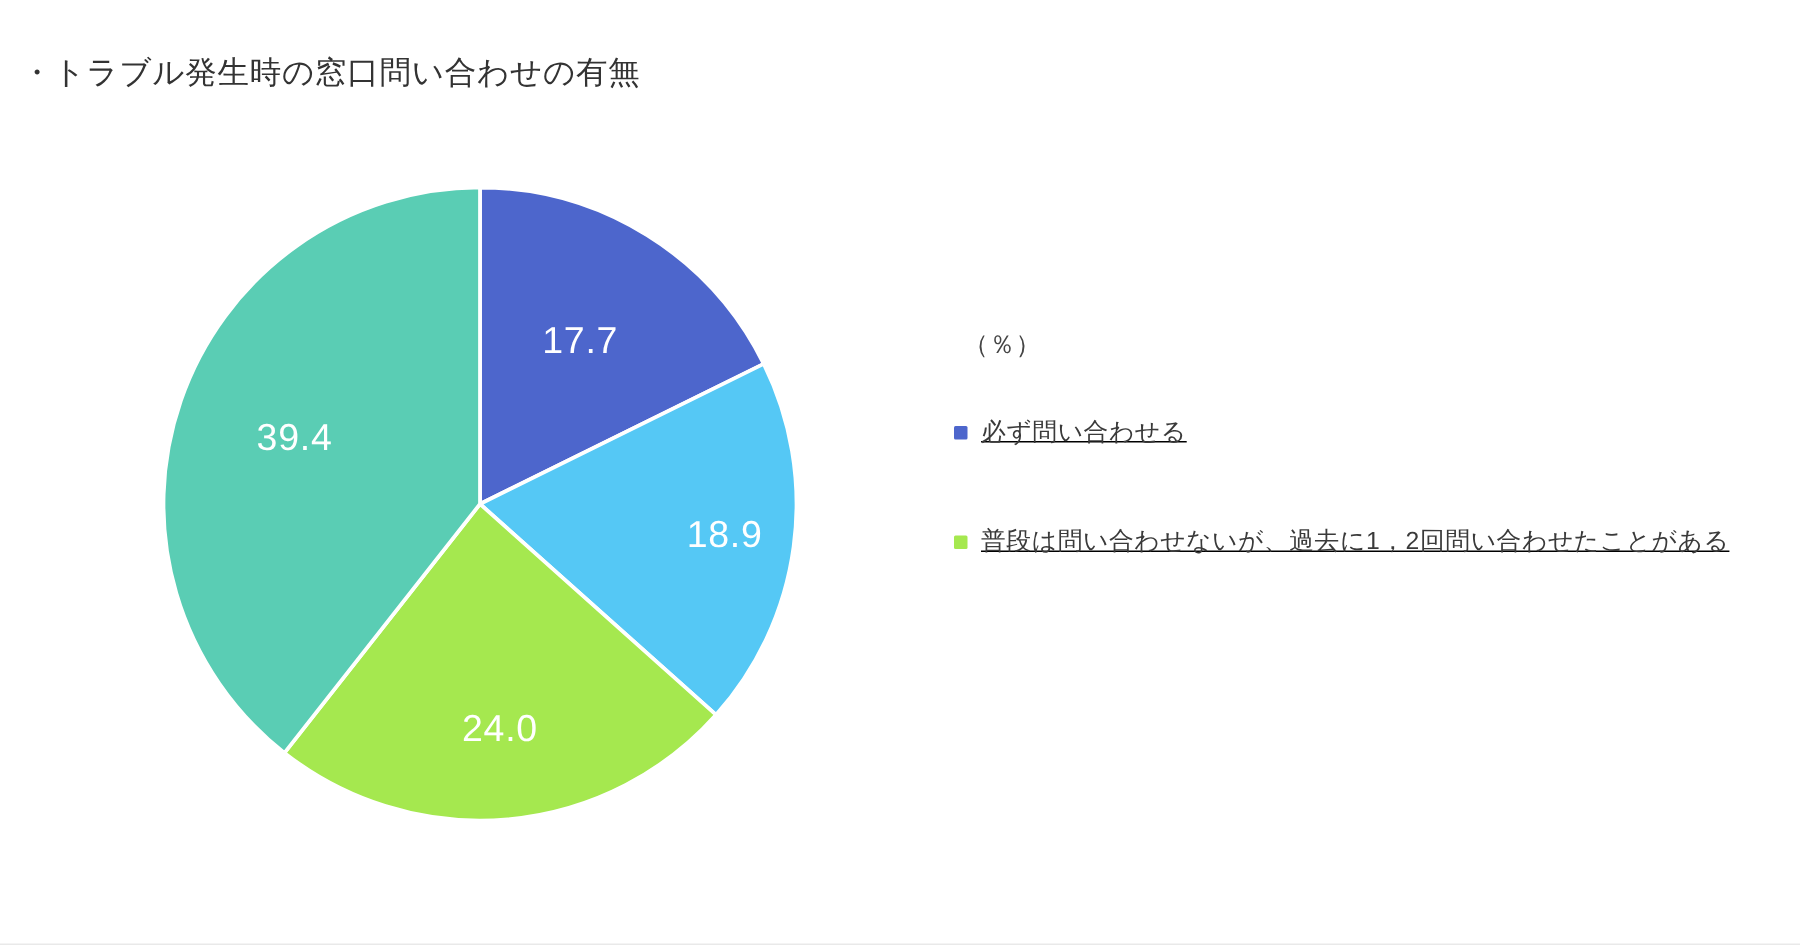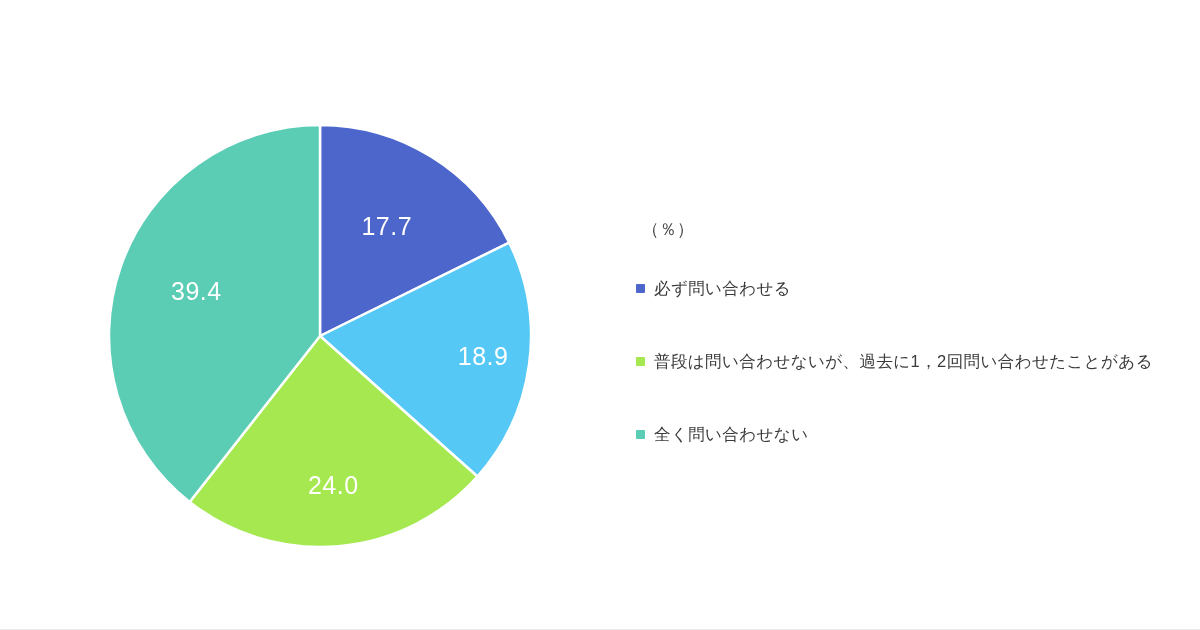--- a/index.html
+++ b/index.html
@@ -67,20 +67,21 @@
     line-height: 20px;
     letter-spacing: 0.5px;
     white-space: nowrap;
   }
   .legend-item {
     display: flex;
     align-items: center;
     height: 20px;
     margin-bottom: 53px;
     white-space: nowrap;
+    text-decoration: underline;
   }
   .legend-item:last-child {
     margin-bottom: 0;
   }
   .legend-swatch {
     width: 9px;
     height: 9px;
     flex: 0 0 9px;
     margin-right: 9px;
     border-radius: 1px;
@@ -99,20 +100,21 @@
     bottom: 0;
     height: 1px;
     background: #e9e9e9;
   }
 </style>
 </head>
 <body>
 
 <div id="page">
 
+  <div id="chart-title">・トラブル発生時の窓口問い合わせの有無</div>
 
   <div id="pie-wrap">
     <svg id="pie-svg" viewBox="0 0 440 440">
       <g id="pie-slices">
           <path d="M 220 220 L 220.00 9.00 A 211 211 0 0 1 409.19 126.58 Z" fill="#4d66cc" stroke="#ffffff" stroke-width="2.5" stroke-linejoin="round"></path>
           <path d="M 220 220 L 409.19 126.58 A 211 211 0 0 1 377.39 360.53 Z" fill="#55c8f5" stroke="#ffffff" stroke-width="2.5" stroke-linejoin="round"></path>
           <path d="M 220 220 L 377.39 360.53 A 211 211 0 0 1 89.63 385.91 Z" fill="#a5e84f" stroke="#ffffff" stroke-width="2.5" stroke-linejoin="round"></path>
           <path d="M 220 220 L 89.63 385.91 A 211 211 0 0 1 220.00 9.00 Z" fill="#5acdb4" stroke="#ffffff" stroke-width="2.5" stroke-linejoin="round"></path>
         </g>
       <g id="pie-labels">
@@ -128,22 +130,18 @@
     <div id="legend-unit">（％）</div>
     <div id="legend-items">
         <div class="legend-item">
           <span class="legend-swatch" style="background: rgb(77, 102, 204);"></span>
           <span class="legend-label">必ず問い合わせる</span>
         </div>
         <div class="legend-item">
           <span class="legend-swatch" style="background: rgb(165, 232, 79);"></span>
           <span class="legend-label">普段は問い合わせないが、過去に1，2回問い合わせたことがある</span>
         </div>
-        <div class="legend-item">
-          <span class="legend-swatch" style="background: rgb(90, 205, 180);"></span>
-          <span class="legend-label">全く問い合わせない</span>
-        </div>
       </div>
   </div>
 
   <div id="bottom-rule"></div>
 
 </div>
 
 </body></html>

